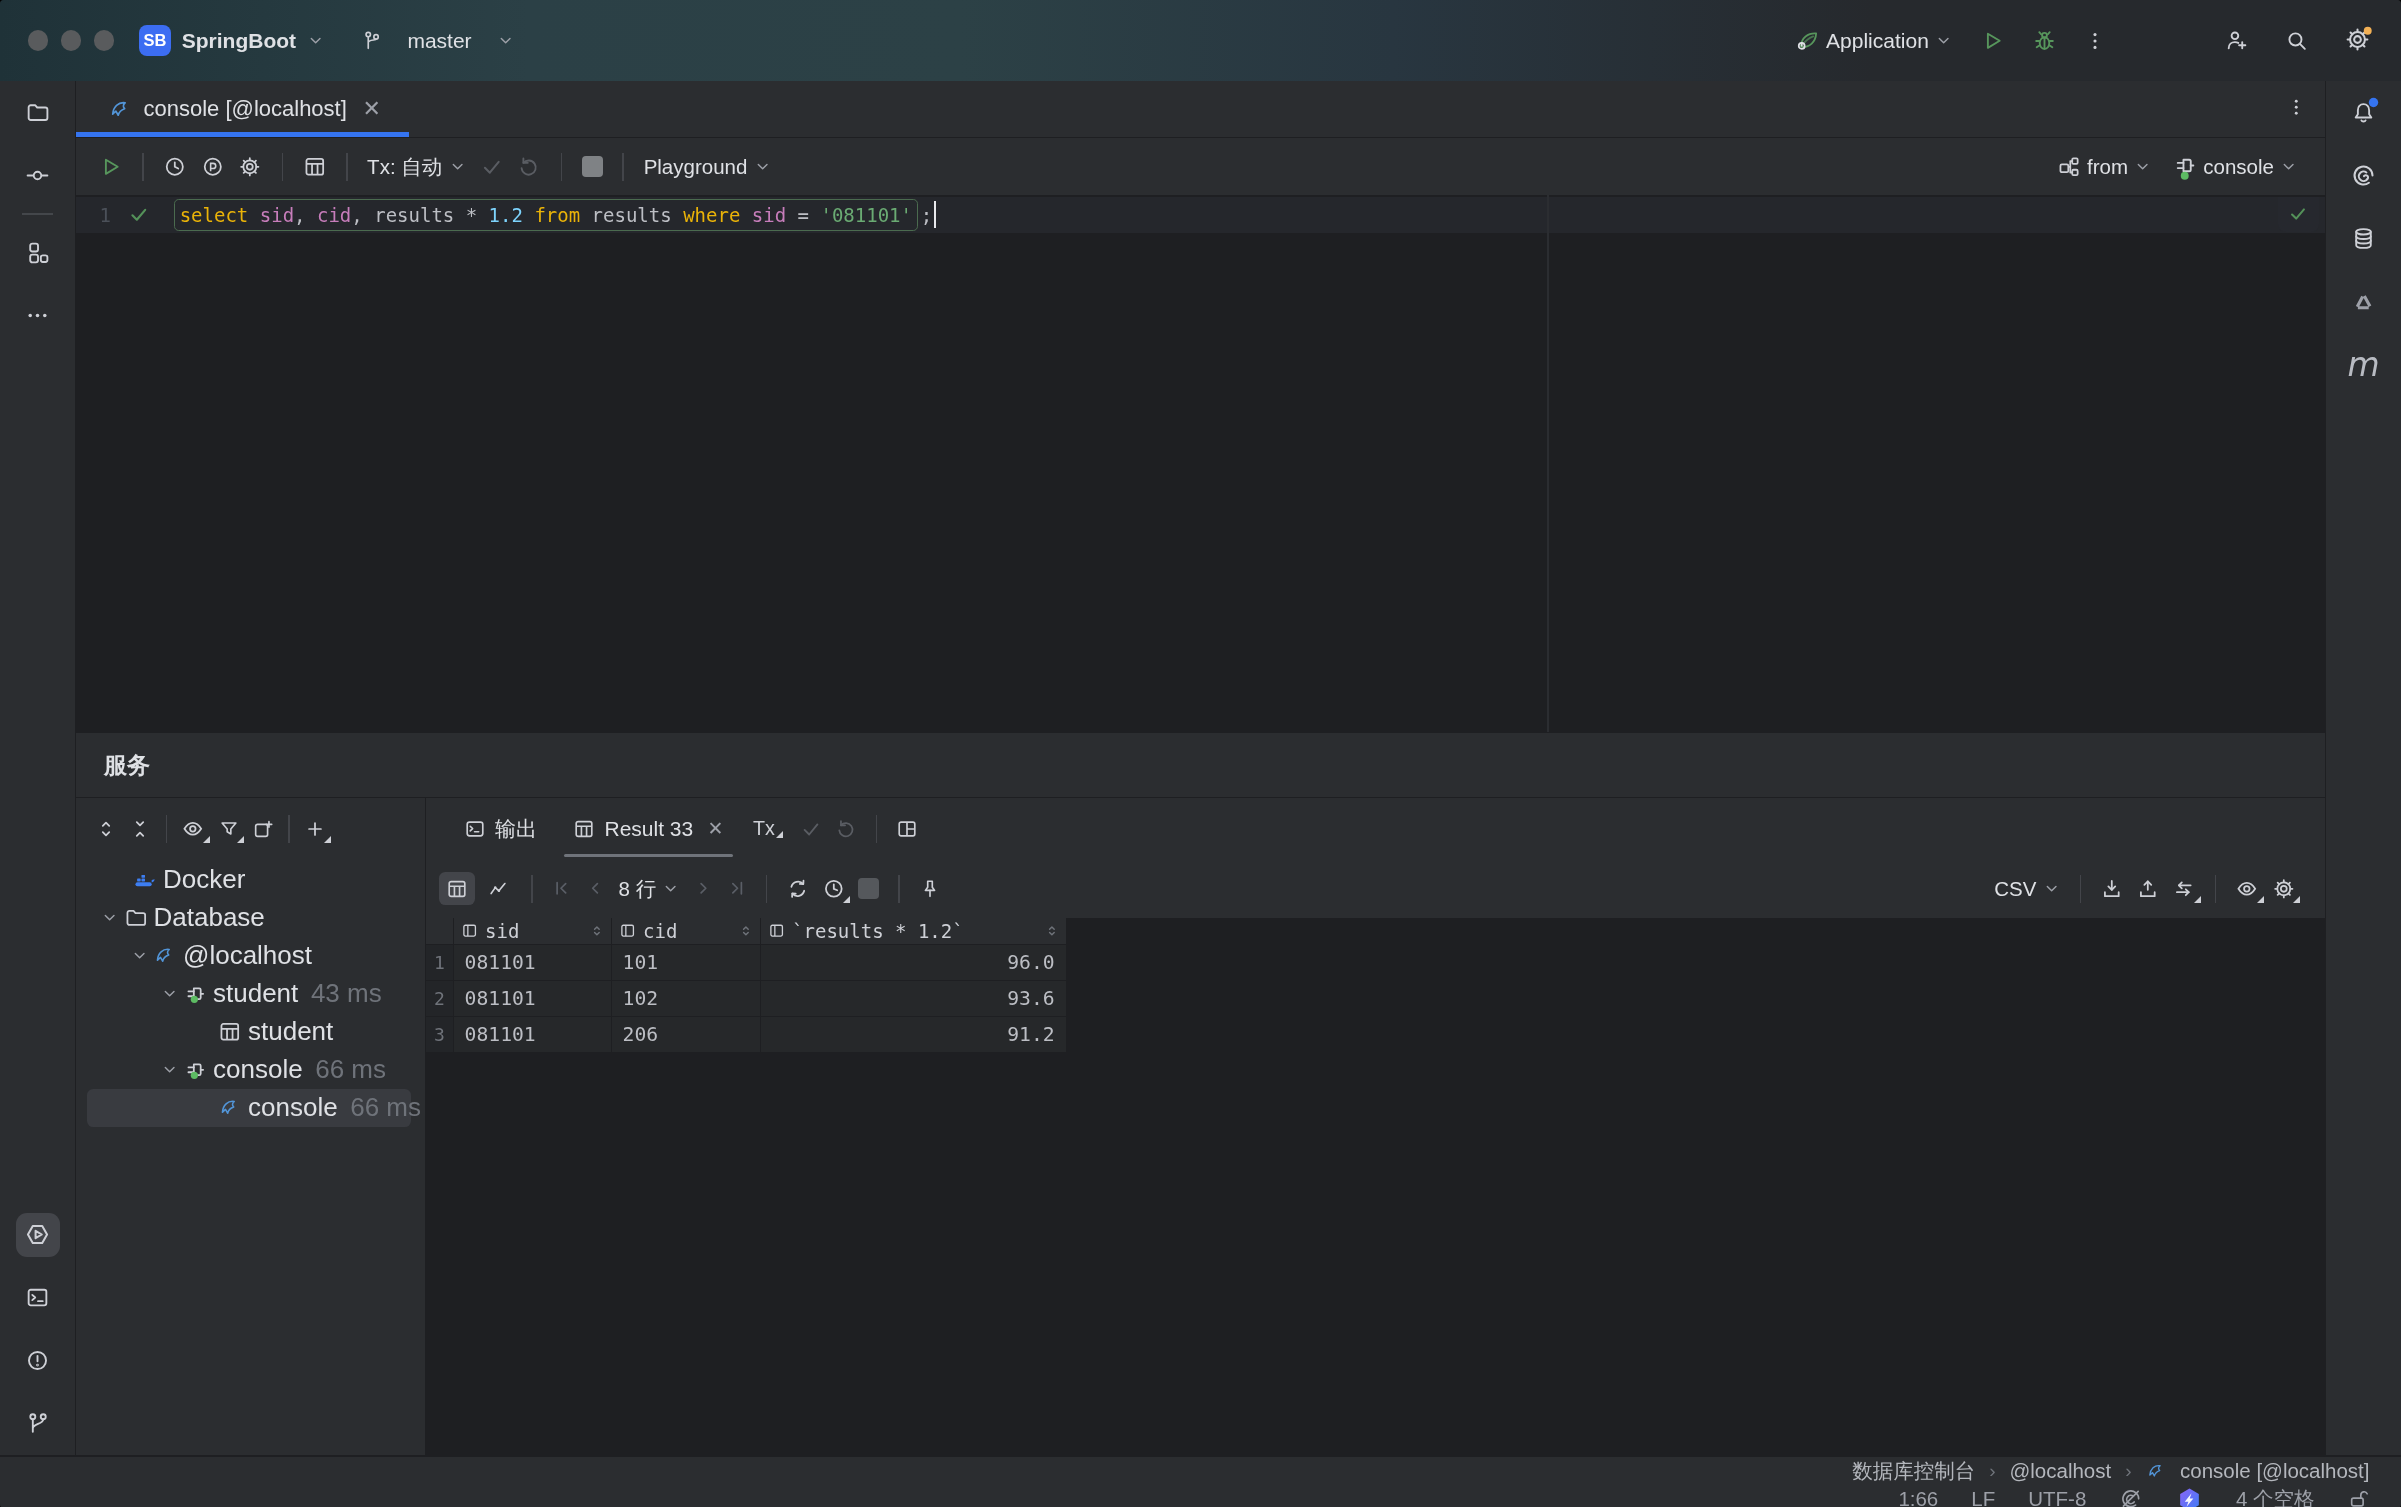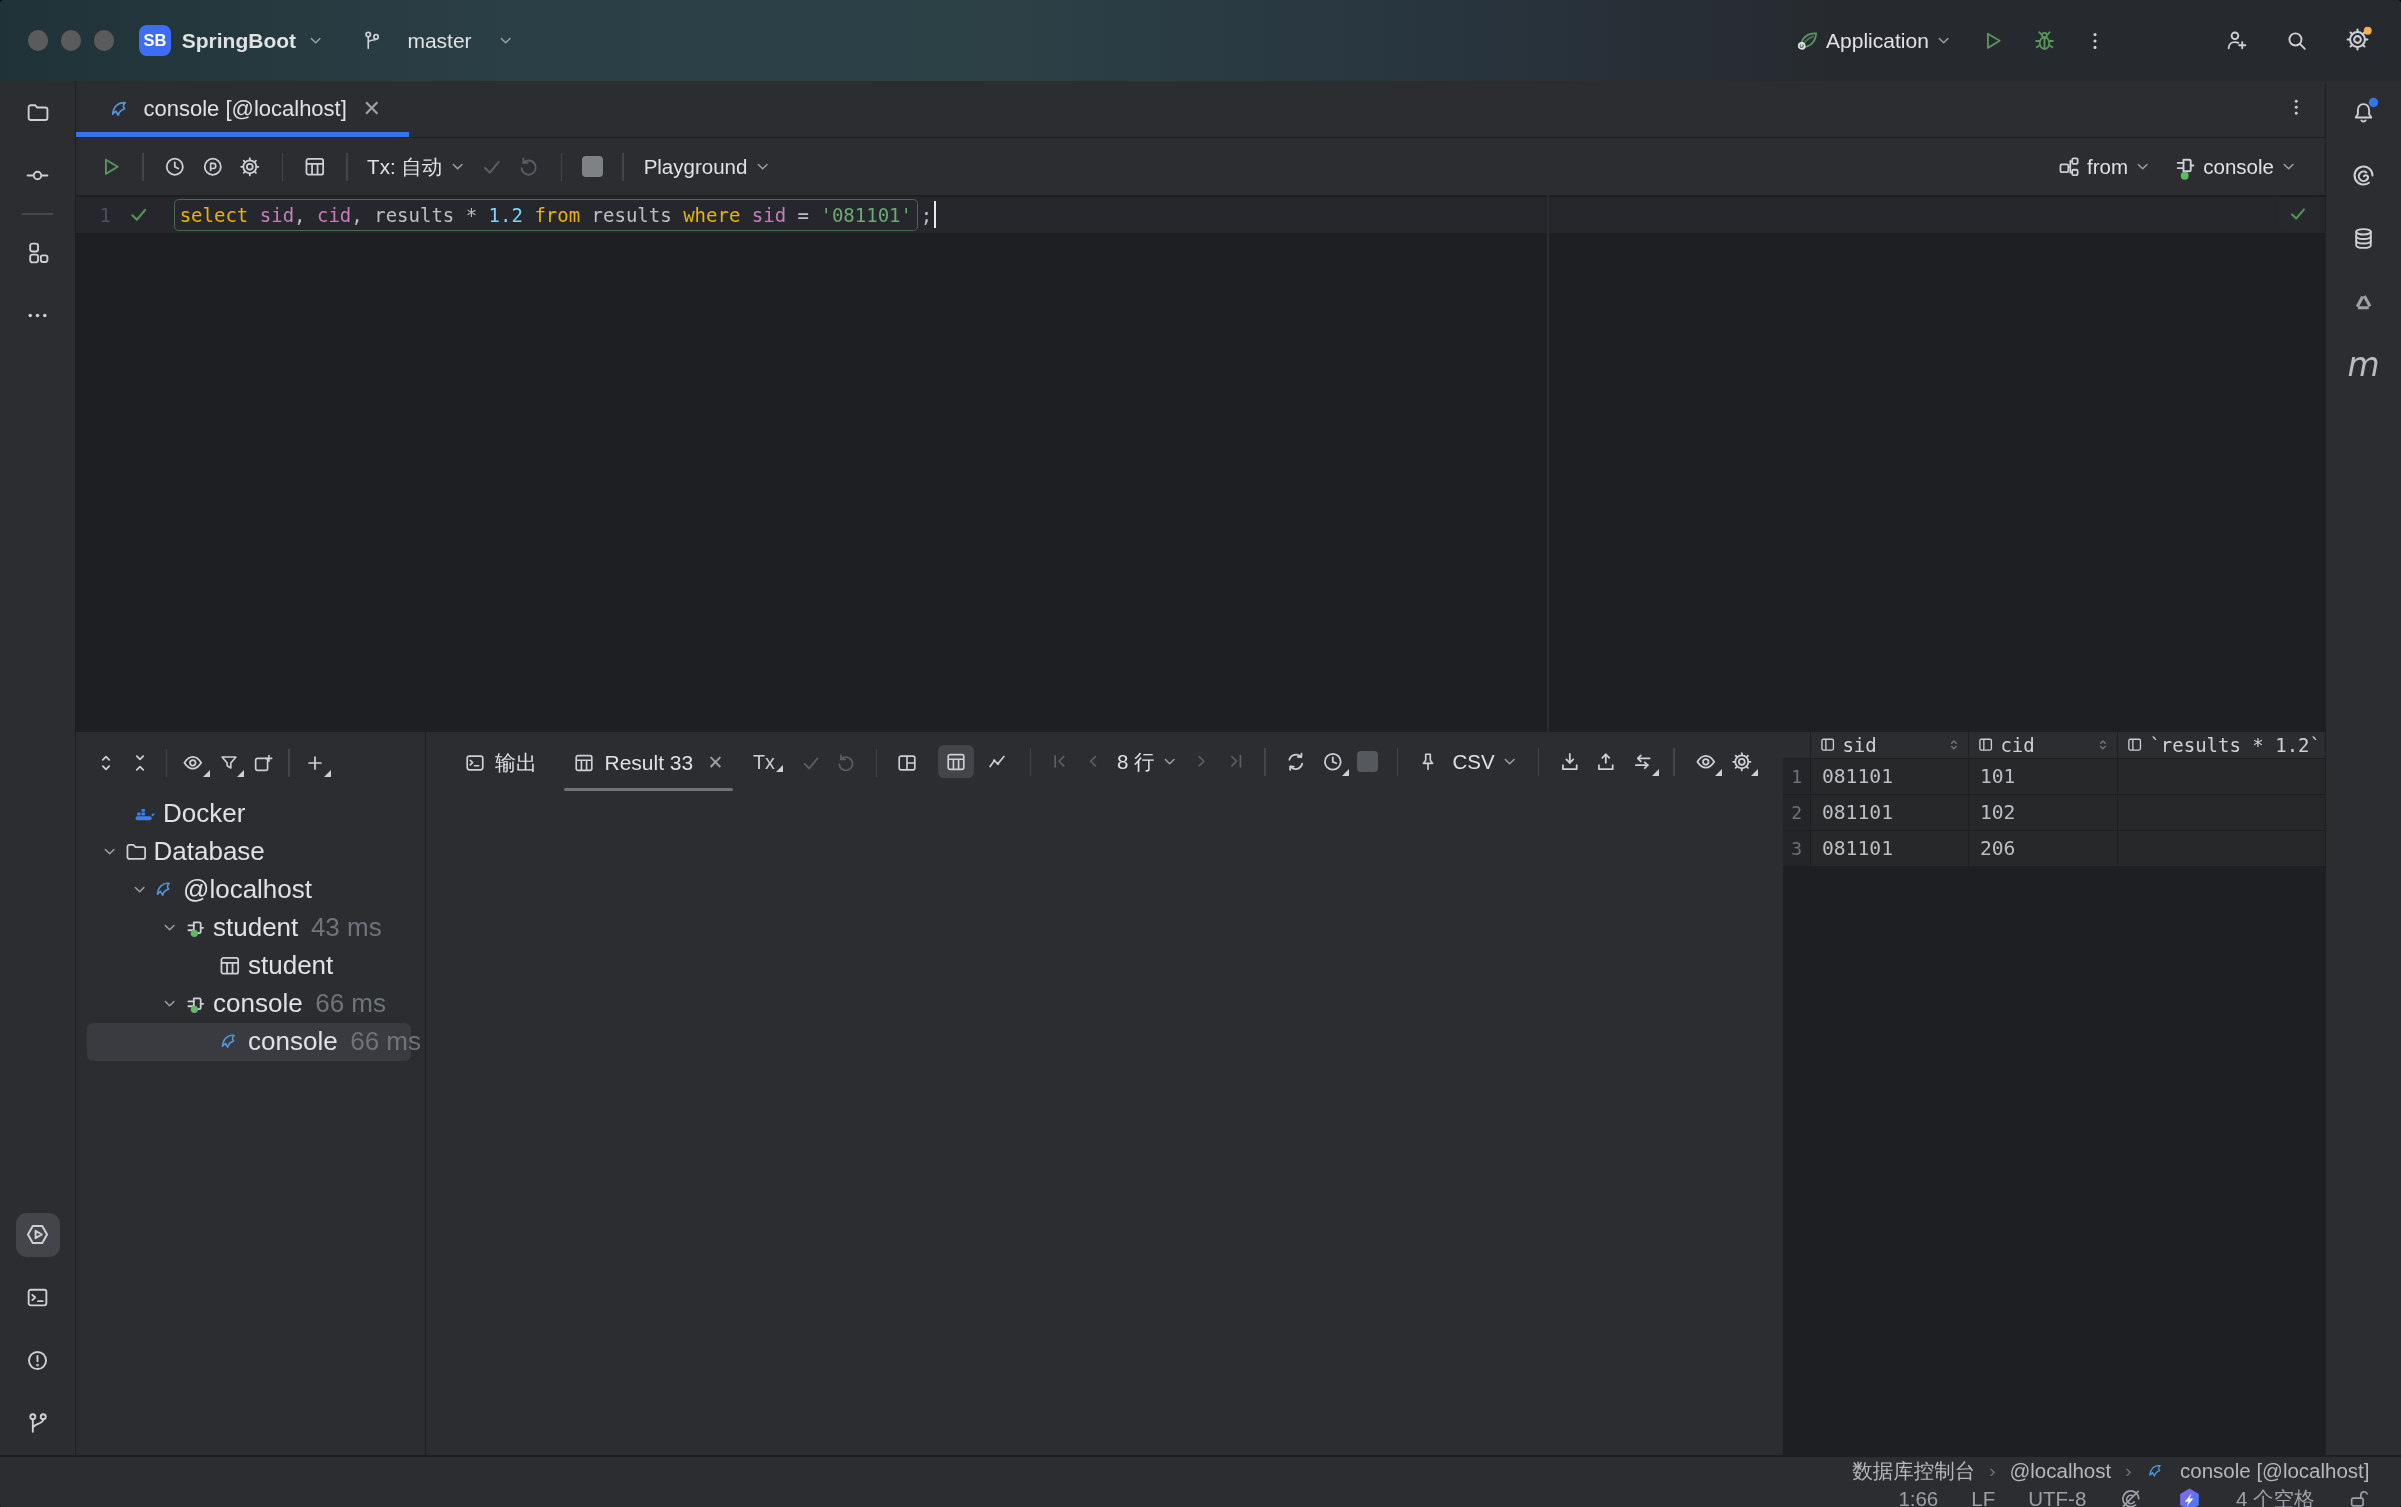--- a/index.html
+++ b/index.html
@@ -65,21 +65,21 @@
   .svc-left{width:349px;background:#2b2d30;border-right:1.6px solid #1e1f22;flex:none;display:flex;flex-direction:column;}
   .svc-toolbar{height:61px;display:flex;align-items:center;padding-left:12.6px;}
   .svc-toolbar .vsep{margin:0 7.9px;}
   .ticon{margin:0 6.3px;display:flex;position:relative;flex:none;}
   .tree{flex:1;padding-top:1.6px;}
   .trow{height:38px;display:flex;align-items:center;font-size:26px;color:#dfe1e5;white-space:nowrap;}
   .trow .time{color:#6f737a;margin-left:12.6px;}
   .trow.sel{background:#393b40;border-radius:6.3px;margin:0 14px 0 11px;}
   .chev{width:27px;flex:none;display:flex;justify-content:center;}
   .tico{width:30px;flex:none;display:flex;align-items:center;}
-  .svc-right{flex:1;display:flex;flex-direction:row;background:#2b2d30;min-width:0;}
+  .svc-right{flex:1;display:flex;flex-direction:column;background:#2b2d30;min-width:0;}
   
   .res-tabs{height:61px;display:flex;align-items:center;padding-left:23.6px;}
   .rtab{display:flex;align-items:center;gap:9.5px;margin-right:7.9px;position:relative;height:100%;padding:0 14px;}
   .rtab .t{font-size:21px;color:#dfe1e5;}
   .rtab.active::after{content:"";position:absolute;left:4.7px;right:4.7px;bottom:1.6px;height:3.9px;border-radius:2.4px;background:#6f737a;}
   .txmark{position:relative;font-size:19.7px;color:#ced0d6;margin:0 7.9px;}
   .txmark::after{content:"";position:absolute;right:-7.9px;bottom:1.6px;border-left:7px solid transparent;border-bottom:7px solid #ced0d6;}
   
   .res-toolbar{height:59px;display:flex;align-items:center;padding:0 23.6px 0 11px;}
   .tbtn{width:36px;height:33px;border-radius:6.3px;display:flex;align-items:center;justify-content:center;margin:0 2.4px;flex:none;}
@@ -409,20 +409,21 @@
         <span class="semi">;</span>
         <span class="caret"></span>
       </div>
       <div class="inspect">
           <svg width="22" height="22" viewBox="0 0 24 24" fill="none" stroke="#549159" stroke-width="2.2" stroke-linecap="round" stroke-linejoin="round">
             <polyline points="5.5 12.5 10 17 18.5 7"></polyline>
           </svg>
         </div>
     </div>
 
+    <div class="svc-header">服务</div>
 
     <div class="svc-body">
 
       <div class="svc-left">
         <div class="svc-toolbar">
           <span class="ticon">
               <svg width="22" height="22" viewBox="0 0 24 24" fill="none" stroke="#ced0d6" stroke-width="1.9" stroke-linecap="round" stroke-linejoin="round">
                 <polyline points="8.5 8.5 12 5 15.5 8.5"></polyline>
                 <polyline points="8.5 15.5 12 19 15.5 15.5"></polyline>
               </svg>

